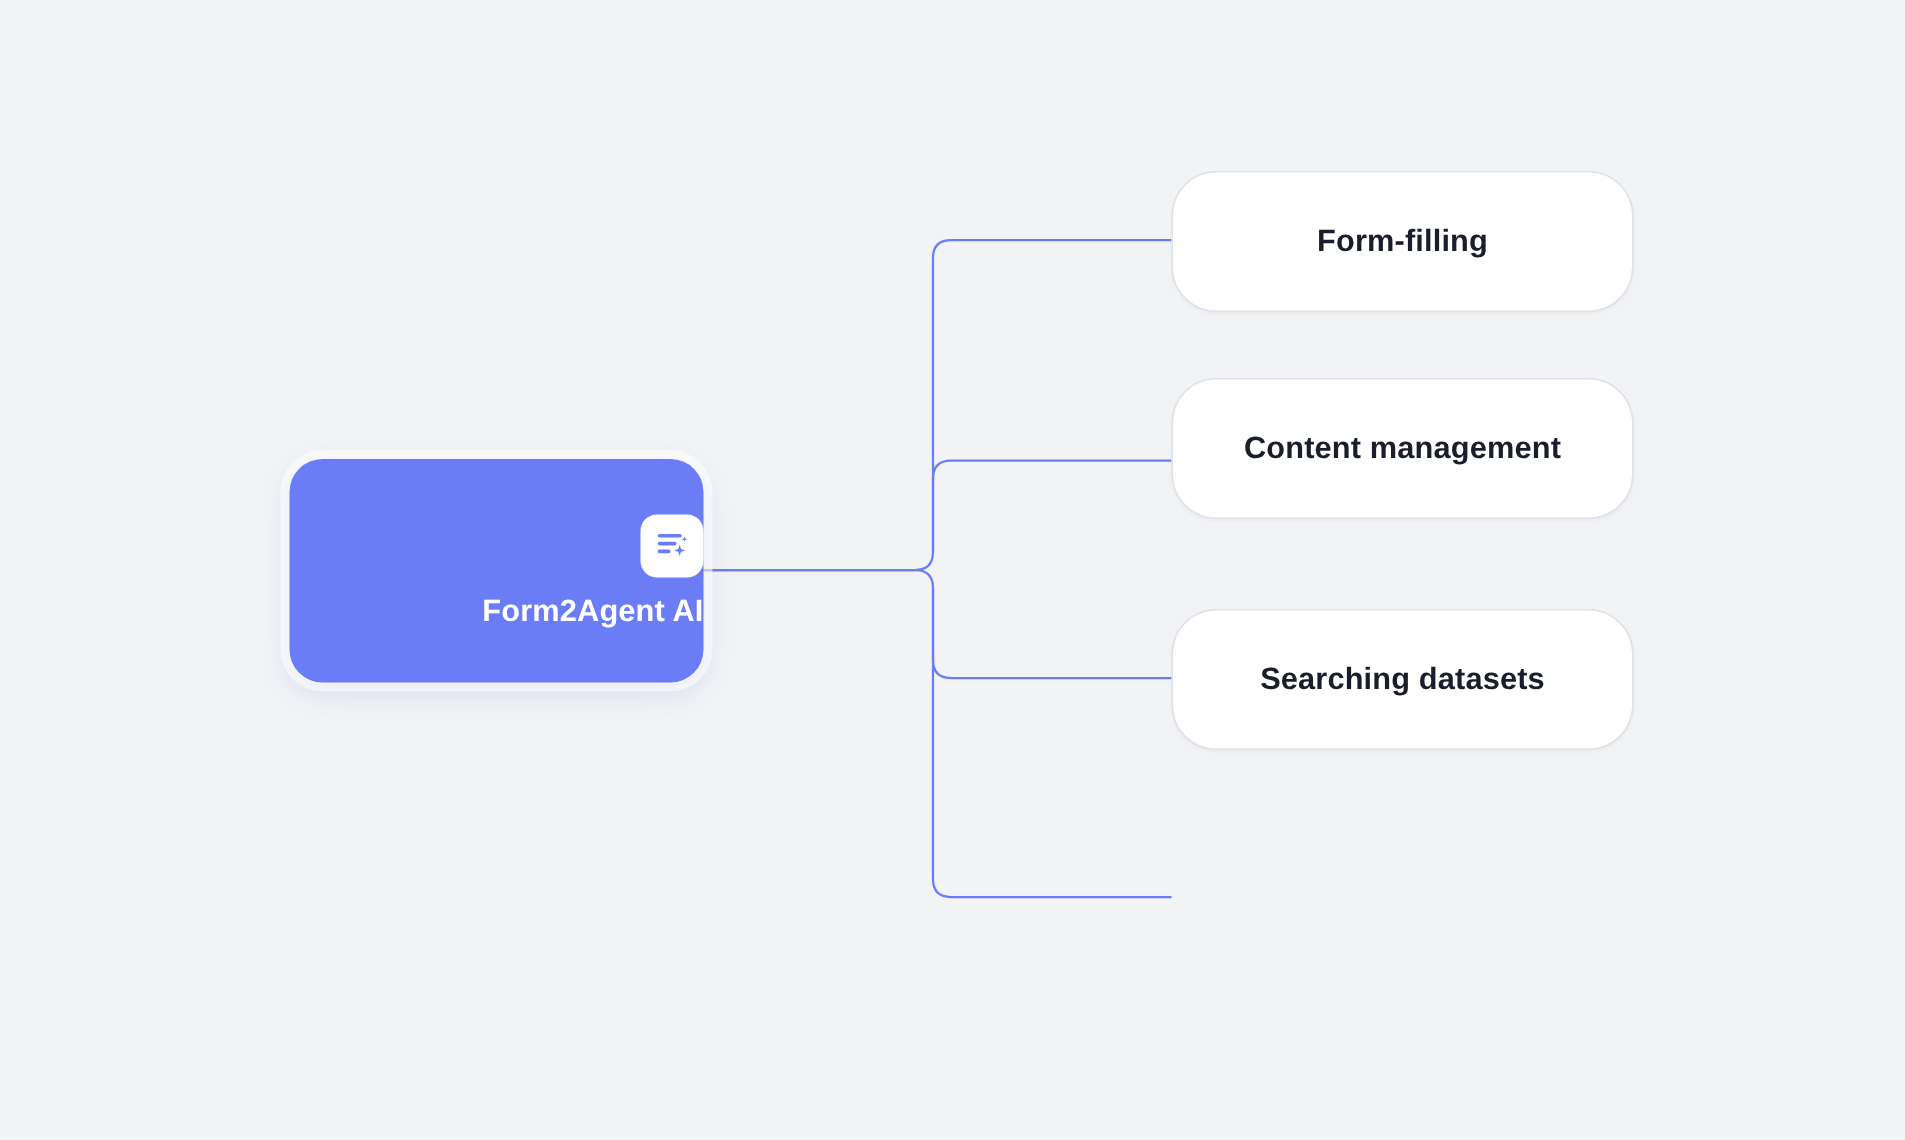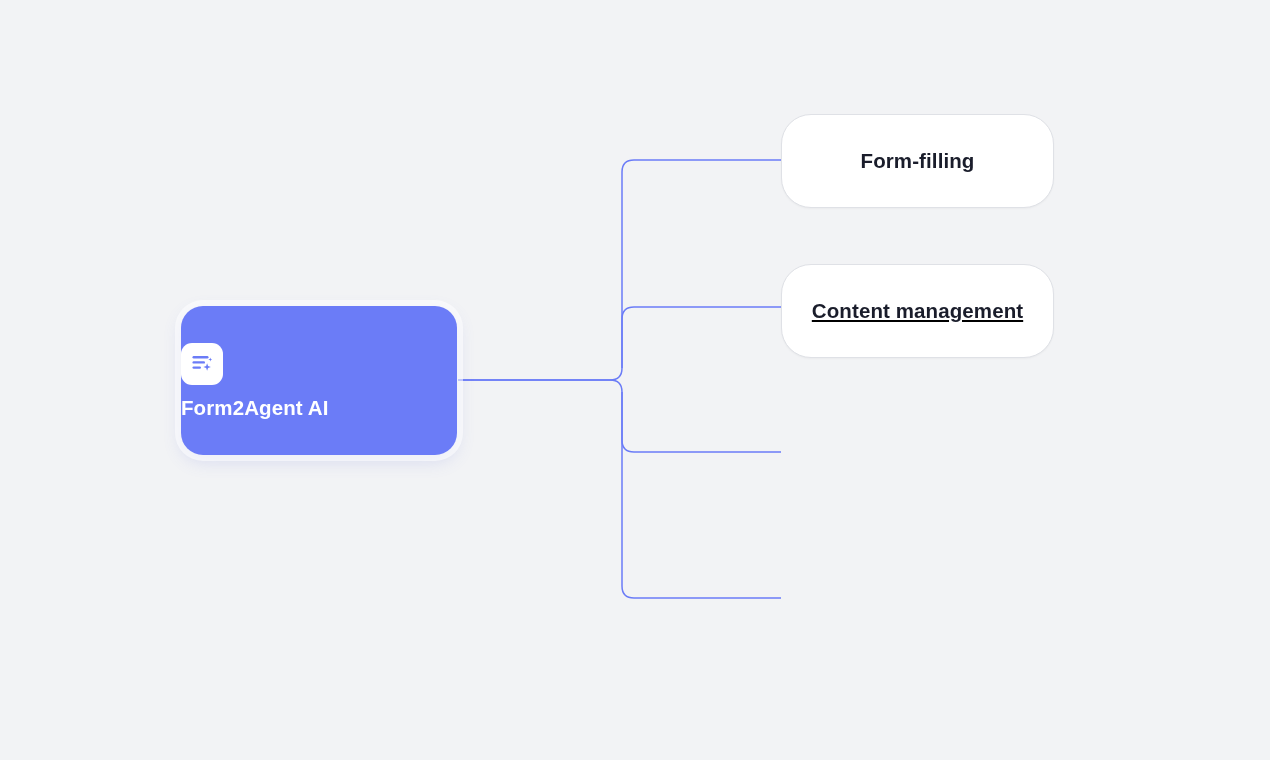--- a/index.html
+++ b/index.html
@@ -28,31 +28,31 @@
     left: 0;
     top: 0;
     width: 1270px;
     height: 760px;
     pointer-events: none;
   }
 
   
   #root-node {
     position: absolute;
-    left: 181px;
+    left: 193px;
     top: 306px;
     width: 276px;
     height: 149px;
     background: #6b7cf7;
     border-radius: 22px;
     box-shadow: 0 0 0 6px rgba(255,255,255,0.55),
                 0 6px 18px rgba(90,105,220,0.18);
     display: flex;
     flex-direction: column;
-    align-items: flex-start;
+    align-items: flex-end;
     justify-content: center;
     box-sizing: border-box;
   }
 
   #root-icon-badge {
     width: 42px;
     height: 42px;
     border-radius: 11px;
     background: #ffffff;
     display: flex;
@@ -66,42 +66,42 @@
     font-size: 20.5px;
     font-weight: bold;
     letter-spacing: 0.1px;
     line-height: 1;
   }
 
   
   .leaf-card {
     position: absolute;
     left: 781px;
-    width: 273px;
+    width: 308px;
     height: 94px;
     background: #ffffff;
     border: 1px solid #dfe1e6;
     border-radius: 30px;
     display: flex;
     align-items: center;
     justify-content: center;
     box-sizing: border-box;
     box-shadow: 0 1px 2px rgba(23,26,40,0.035);
   }
 
   .leaf-card-label {
     color: #1a1d2b;
     font-size: 20.5px;
     font-weight: bold;
     letter-spacing: 0.1px;
     line-height: 1;
   }
 
   #leaf-card-0 { top: 114px; }
-  #leaf-card-1 { top: 264px; text-decoration: underline; }
+  #leaf-card-1 { top: 252px; }
   #leaf-card-2 { top: 406px; }
   #leaf-card-3 { top: 552px; }
 </style>
 </head>
 <body>
 
 <div id="canvas">
 
   <svg id="connectors" viewBox="0 0 1270 760" width="1270" height="760" fill="none" xmlns="http://www.w3.org/2000/svg">
 
@@ -131,15 +131,18 @@
   </div>
 
   <div class="leaf-card" id="leaf-card-0">
     <span class="leaf-card-label">Form-filling</span>
   </div>
 
   <div class="leaf-card" id="leaf-card-1">
     <span class="leaf-card-label">Content management</span>
   </div>
 
+  <div class="leaf-card" id="leaf-card-2">
+    <span class="leaf-card-label">Searching datasets</span>
+  </div>
 
 
 </div>
 
 </body></html>

